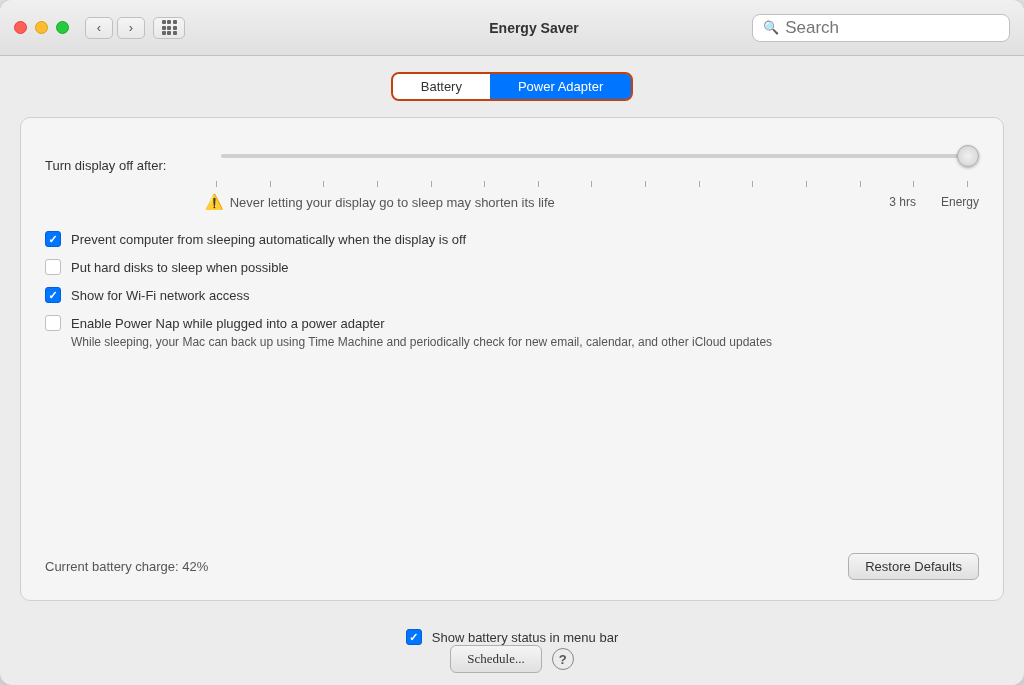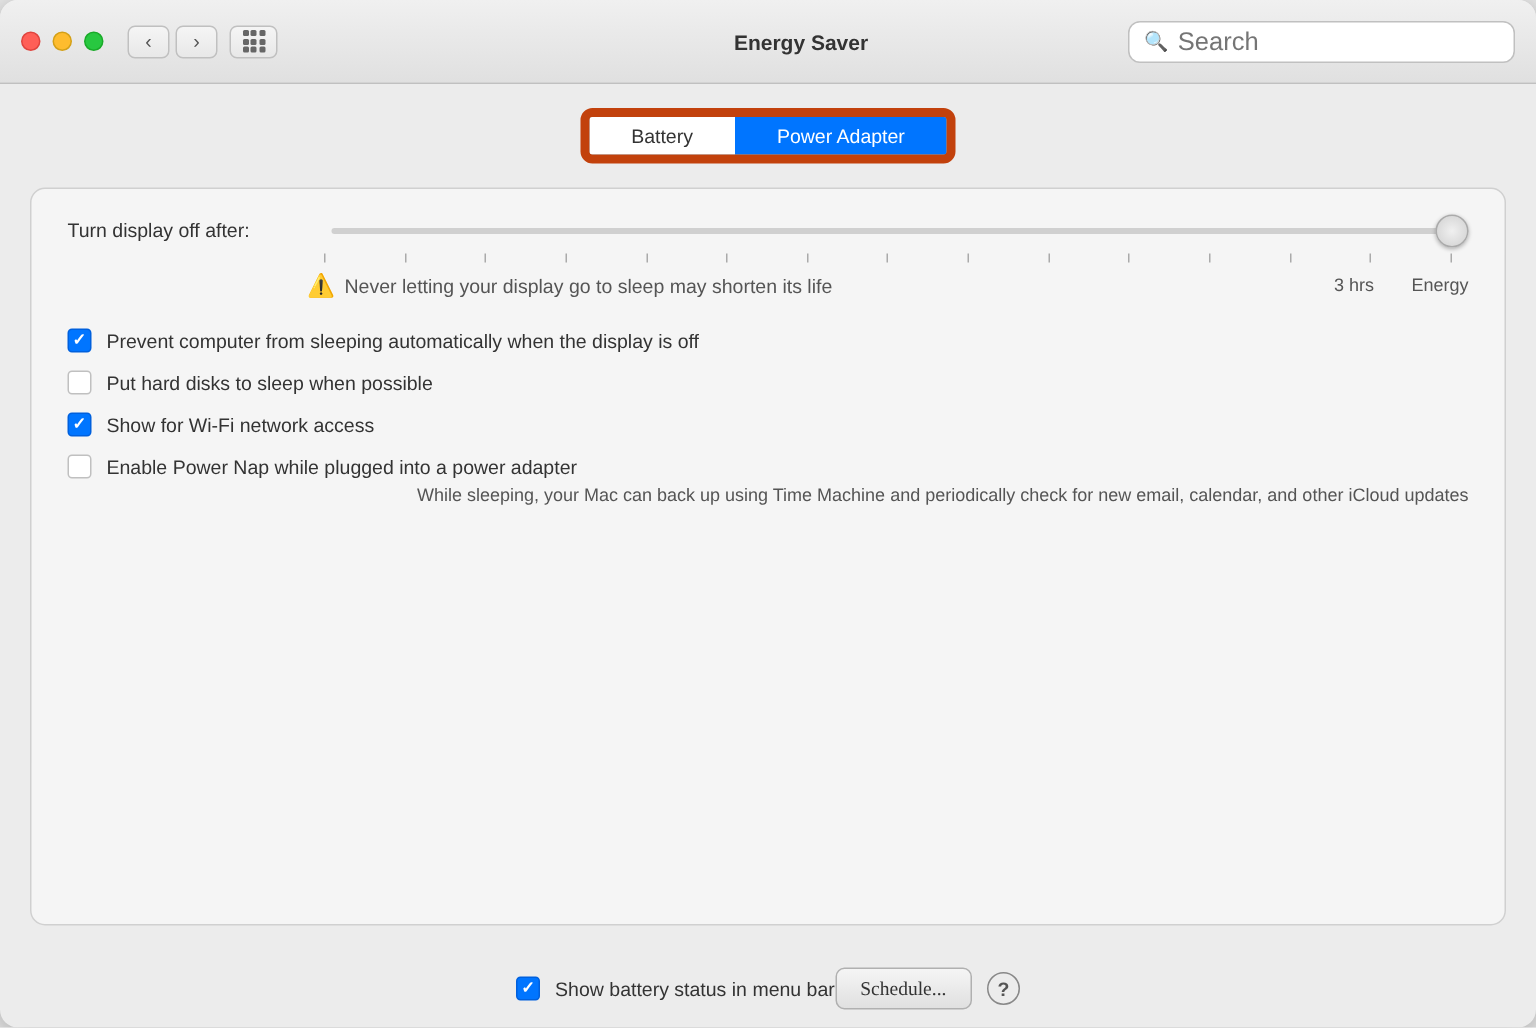--- a/index.html
+++ b/index.html
@@ -144,21 +144,21 @@
 
     
     .tab-bar {
       display: flex;
       justify-content: center;
       margin-bottom: 16px;
     }
 
     .tab-group {
       display: flex;
-      border: 6px solid #c2410c;
+      border: 2px solid #c2410c;
       border-radius: 8px;
       overflow: hidden;
       background: #a3a3a3;
     }
 
     .tab-btn {
       padding: 5px 28px;
       font-size: 13px;
       font-weight: 500;
       border: none;
@@ -189,20 +189,21 @@
       align-items: center;
       gap: 16px;
       margin-bottom: 8px;
     }
 
     .slider-label {
       font-size: 13px;
       color: #333;
       white-space: nowrap;
       min-width: 160px;
+      margin-top: 20px;
     }
 
     .slider-container {
       flex: 1;
       display: flex;
       align-items: center;
     }
 
     .slider {
       width: 100%;
@@ -278,21 +279,20 @@
     .checkbox-section {
       display: flex;
       flex-direction: column;
       gap: 12px;
     }
 
     .checkbox-item {
       display: flex;
       flex-direction: column;
       gap: 3px;
-      text-align: right;
     }
 
     .checkbox-row {
       display: flex;
       align-items: center;
       gap: 10px;
     }
 
     .checkbox {
       width: 16px;
@@ -354,21 +354,22 @@
       border-radius: 6px;
       cursor: pointer;
       color: #333;
     }
 
     
     .footer-bar {
       padding: 12px 20px;
       display: flex;
       align-items: center;
-      justify-content: center;
+      justify-content: space-between;
+      flex-direction: column;
     }
 
     .show-battery-row {
       display: flex;
       align-items: center;
       gap: 10px;
     }
 
     .footer-right {
       display: flex;
@@ -509,20 +510,24 @@
 
         <div class="checkbox-item">
           <div class="checkbox-row">
             <div class="checkbox"></div>
             <span class="checkbox-label">Enable Power Nap while plugged into a power adapter</span>
           </div>
           <div class="checkbox-sublabel">While sleeping, your Mac can back up using Time Machine and periodically check for new email, calendar, and other iCloud updates</div>
         </div>
       </div>
 
+      <div class="bottom-area">
+        <span class="battery-status">Current battery charge: 42%</span>
+        <button class="restore-btn">Restore Defaults</button>
+      </div>
     </div>
   </div>
 
   <div class="footer-bar">
     <div class="show-battery-row">
       <div class="checkbox checked"></div>
       <span class="checkbox-label">Show battery status in menu bar</span>
     </div>
     <div class="footer-right">
       <button class="schedule-btn">Schedule...</button>

